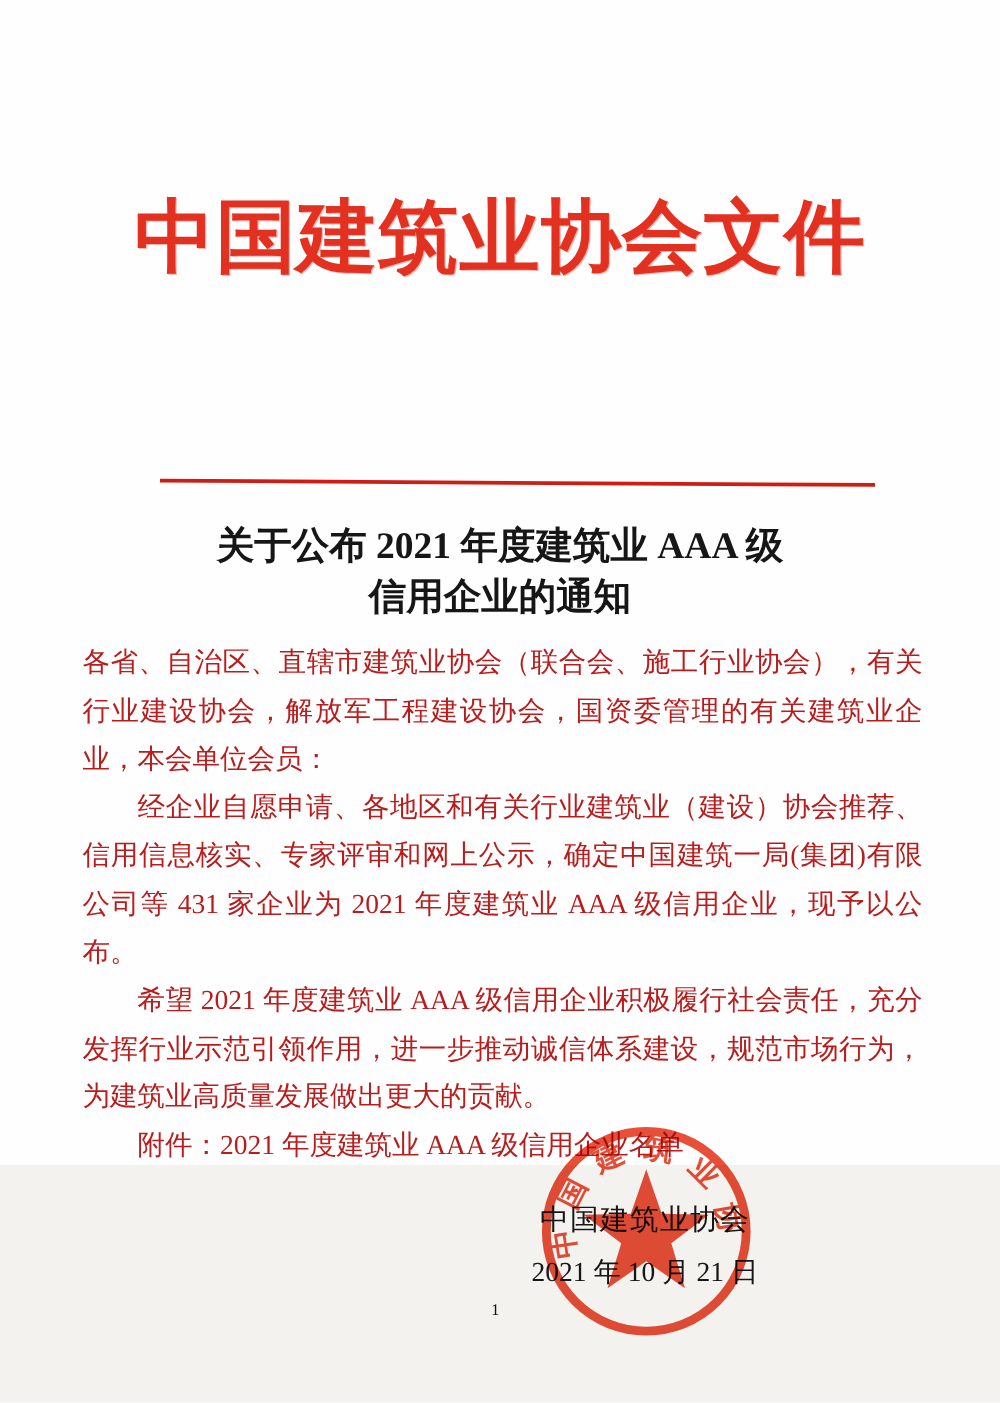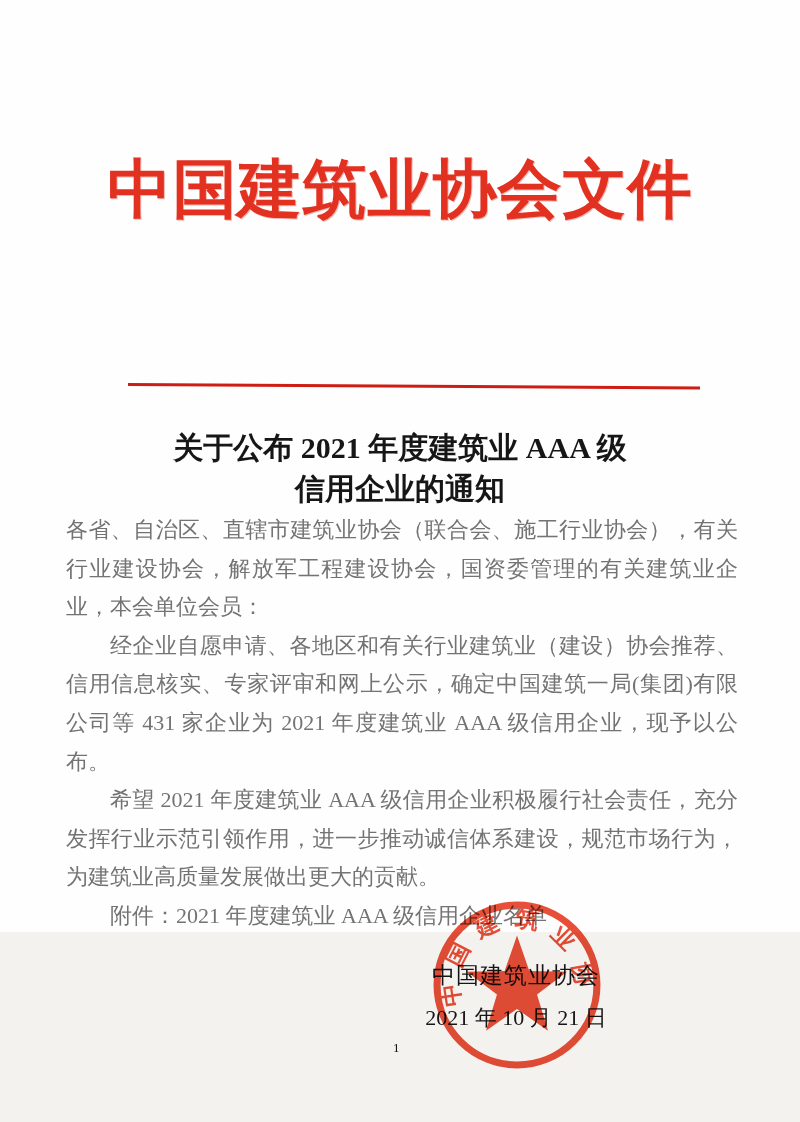--- a/index.html
+++ b/index.html
@@ -33,34 +33,34 @@
     color:#222;
   }
   .red-rule{
     position:absolute;top:383px;left:128px;
     width:572px;height:3px;
     background:#cd1d14;
     transform:rotate(0.35deg);
     transform-origin:left center;
   }
   .doc-title{
-    position:absolute;top:427px;left:0;width:800px;
+    position:absolute;top:416px;left:0;width:800px;
     text-align:center;
     font-size:30px;font-weight:bold;
     line-height:41px;
     color:#161616;
     margin:0;
   }
   .body-text{
     position:absolute;top:511px;left:66px;
     width:672px;
     font-size:22px;
     line-height:38.6px;
     text-align:justify;
-    color:#737373;
+    color:#b91c1c;
   }
   .body-text p{margin:0;}
   .body-text p.indent{text-indent:2em;}
   .sig-org{
     position:absolute;top:960px;left:416px;width:200px;
     text-align:center;font-size:23px;color:#161616;
     letter-spacing:1px;
     white-space:nowrap;
   }
   .sig-date{

